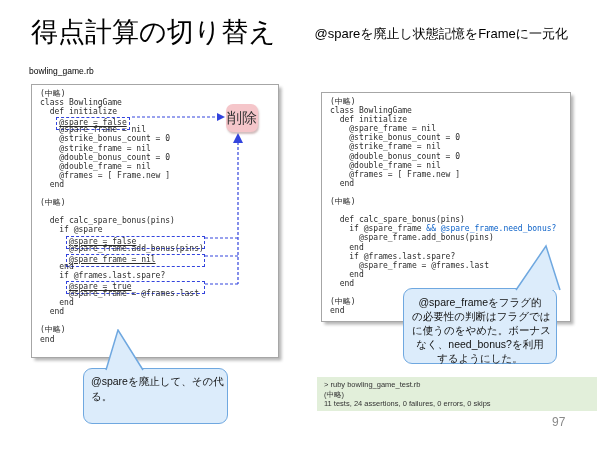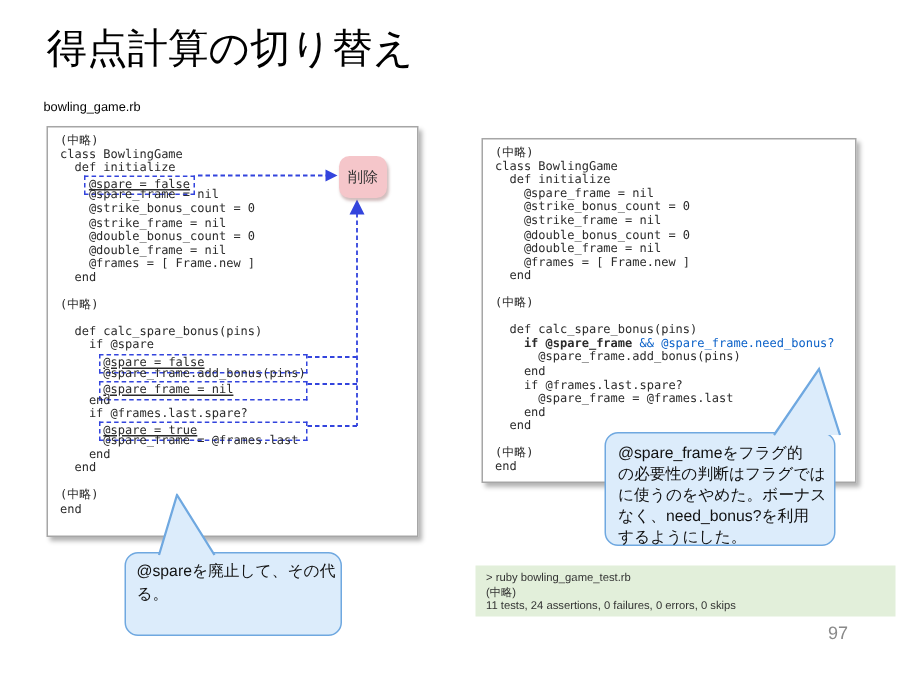--- a/index.html
+++ b/index.html
@@ -18,61 +18,62 @@
     position:absolute; background:#fff; border:1px solid #a6a6a6;
     box-shadow:2.5px 2.5px 3px rgba(0,0,0,.30); z-index:1;
   }
   .panel-left{left:31px; top:84px; width:246px; height:272px;}
   .panel-right{left:321px; top:92px; width:248px; height:228px;}
   .code{
     padding:4px 0 0 8px; font-family:"DejaVu Sans Mono","Liberation Mono",monospace;
     font-size:8px; color:#2b2b2b;
   }
   .cl{height:9.1px; line-height:9.1px; white-space:pre;}
-  .seg-plain{white-space:pre;font-weight:bold;}
+  .seg-plain{white-space:pre;}
   .seg-blue{color:var(--code-blue); white-space:pre;}
   .seg-boxed,.seg-boxed-wide{
     display:inline-block; white-space:pre; border:1px dashed var(--annotation-blue);
     padding:0 2px; margin:-2px 0 0 -3px; height:11px; line-height:10px; vertical-align:-2px;text-decoration:underline;
   }
   .seg-boxed-wide{width:133px;}
   .overlay{position:absolute; left:0; top:0; width:600px; height:450px; pointer-events:none; z-index:2;}
   .ann{stroke:var(--annotation-blue); stroke-width:1.2; fill:none; stroke-dasharray:3,2;}
   .annfill{fill:var(--annotation-blue); stroke:none;}
   .delete-badge{
     position:absolute; left:226px; top:104px; width:32px; height:28px;
     background:var(--badge-fill); border-radius:7px; z-index:3;
     box-shadow:1px 2px 2px rgba(140,90,90,.40);
     display:flex; align-items:center; justify-content:center;
-    font-size:10px; color:#333;
+    font-size:15px; color:#333;
   }
   .bubble{
     position:absolute; background:var(--bubble-fill); border:1.5px solid var(--bubble-border);
     border-radius:9px; z-index:4; color:#111; box-sizing:border-box;
   }
   .bubble-left{left:83px; top:368px; width:145px; height:56px; padding:5px 7px; font-size:10.5px;}
   .bubble-left .cl{height:15px; line-height:15px; white-space:pre;}
-  .bubble-right{left:403px; top:288px; width:154px; height:76px; padding:6px 8px; font-size:10.5px;}
+  .bubble-right{left:403px; top:288px; width:154px; height:76px; padding:6px 8px; font-size:10.5px;text-align:center;}
   .bubble-right .cl{height:14px; line-height:14px; white-space:pre;}
   .tail{position:absolute; z-index:5;}
   .tail path{fill:var(--bubble-fill); stroke:var(--bubble-border); stroke-width:1.5;}
   .test-output{
     position:absolute; left:317px; top:377px; width:280px; height:34px;
     background:var(--test-bg); padding:3px 7px; box-sizing:border-box;
     font-size:7.5px; color:#333;
   }
   .test-output .cl{height:9.5px; line-height:9.5px; white-space:pre;}
   .page-number{position:absolute; left:552px; top:415px; font-size:12px; color:#8a8a8a;}
 </style>
 </head>
 <body>
 
 <div class="slide">
 
   <div class="title">得点計算の切り替え</div>
+  <div class="subtitle">@spareを廃止し状態記憶をFrameに一元化</div>
   <div class="file-label">bowling_game.rb</div>
 
   <div class="code-panel panel-left">
     <div class="code">
         <div class="cl">(中略)</div>
         <div class="cl">class BowlingGame</div>
         <div class="cl">  def initialize</div>
         <div class="cl"><span class="seg-plain">    </span><span class="seg-boxed">@spare = false</span></div>
         <div class="cl">    @spare_frame = nil</div>
         <div class="cl">    @strike_bonus_count = 0</div>

